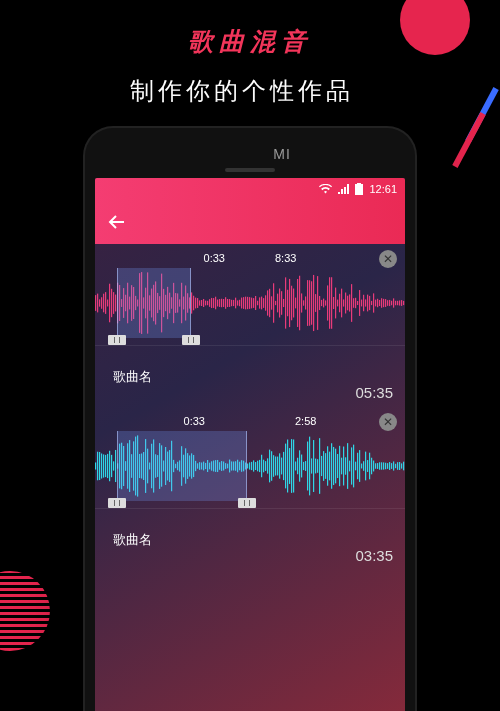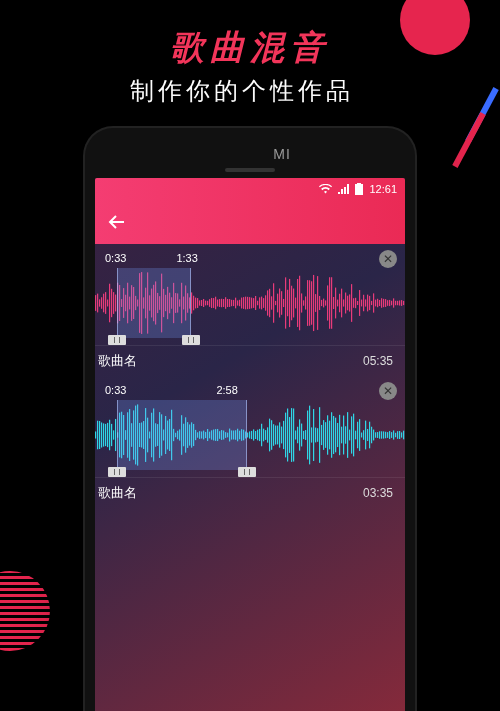--- a/index.html
+++ b/index.html
@@ -29,21 +29,21 @@
   }
   .deco-bar2 {
     position: absolute; top: 110px; right: 28px;
     width: 6px; height: 60px; background: #e6254e;
     transform: rotate(28deg);
   }
 
   .promo-title {
     position: absolute; top: 25px; left: 0; right: 0;
     text-align: center;
-    font-size: 34px; font-weight: 700;
+    font-size: 25px; font-weight: 700;
     color: #f2355a;
     font-style: italic;
     letter-spacing: 6px;
   }
   .promo-subtitle {
     position: absolute; top: 75px; left: 0; right: 16px;
     text-align: center;
     font-size: 24px; color: #fff;
     letter-spacing: 4px;
   }
@@ -100,21 +100,21 @@
   .appbar-title {
     position: absolute; left:0; right:0; text-align:center;
     font-size: 16px; pointer-events:none;
   }
 
   
   .tracks { padding: 6px 0 0 0; }
   .track { position: relative; margin-bottom: 8px; }
   .times {
     display:flex; gap:50px; padding:2px 10px;
-    color:#fff; font-size:11px;
+    color:#fff; font-size:11px;justify-content:center;
   }
   .times.t2 { gap: 90px; }
   .close-x {
     position:absolute; top:0; right:8px;
     width:18px; height:18px; border-radius:50%;
     background:#888; color:#333;
     display:flex;align-items:center;justify-content:center;
     font-size:12px; cursor:pointer;
     line-height: 1;
   }
@@ -135,23 +135,23 @@
     width:18px; height:10px; background:#ddd; border-radius:1px;
     cursor: ew-resize;
   }
   .handle::before,.handle::after{
     content:""; position:absolute; top:2px; bottom:2px; width:1px; background:#666;
   }
   .handle::before{left:6px} .handle::after{left:11px}
 
   .track-footer{
     display:flex; justify-content:space-between; align-items:center;
-    padding:6px 12px 4px 3px; color:#fff; font-size:13px;
-  }
-  .dur { font-size:12px; color:#ddd; }
+    padding:6px 12px 4px 18px; color:#fff; font-size:13px;
+  }
+  .dur { font-size:15px; color:#ddd;margin-top:32px; }
 </style>
 </head>
 <body>
 
 <div class="deco-circle-tr"></div>
 <div class="deco-bar1"></div>
 <div class="deco-bar2"></div>
 <div class="deco-circle-bl"></div>
 
 <div class="promo-title">歌曲混音</div>
@@ -188,21 +188,21 @@
           <path fill="none" stroke="#fff" stroke-width="2" d="M16 9H3M8 3 2 9l6 6"></path>
         </svg>
       </div>
     </div>
 
     <div class="tracks">
 
       <div class="track">
         <div class="times">
           <span>0:33</span>
-          <span>1:33</span>
+          <span>8:33</span>
         </div>
         <div class="close-x">
           <span>✕</span>
         </div>
         <div class="wave-wrap">
           <svg class="wave-svg" viewBox="0 0 310 70" preserveAspectRatio="none">
               <rect x="0" y="27.115020576131688" width="1.2" height="15.769958847736627" fill="#e83b7a"></rect>
               <rect x="2" y="25.63670381517405" width="1.2" height="18.7265923696519" fill="#e83b7a"></rect>
               <rect x="4" y="31.353789096263743" width="1.2" height="7.292421807472515" fill="#e83b7a"></rect>
               <rect x="6" y="29.2493718477639" width="1.2" height="11.5012563044722" fill="#e83b7a"></rect>

